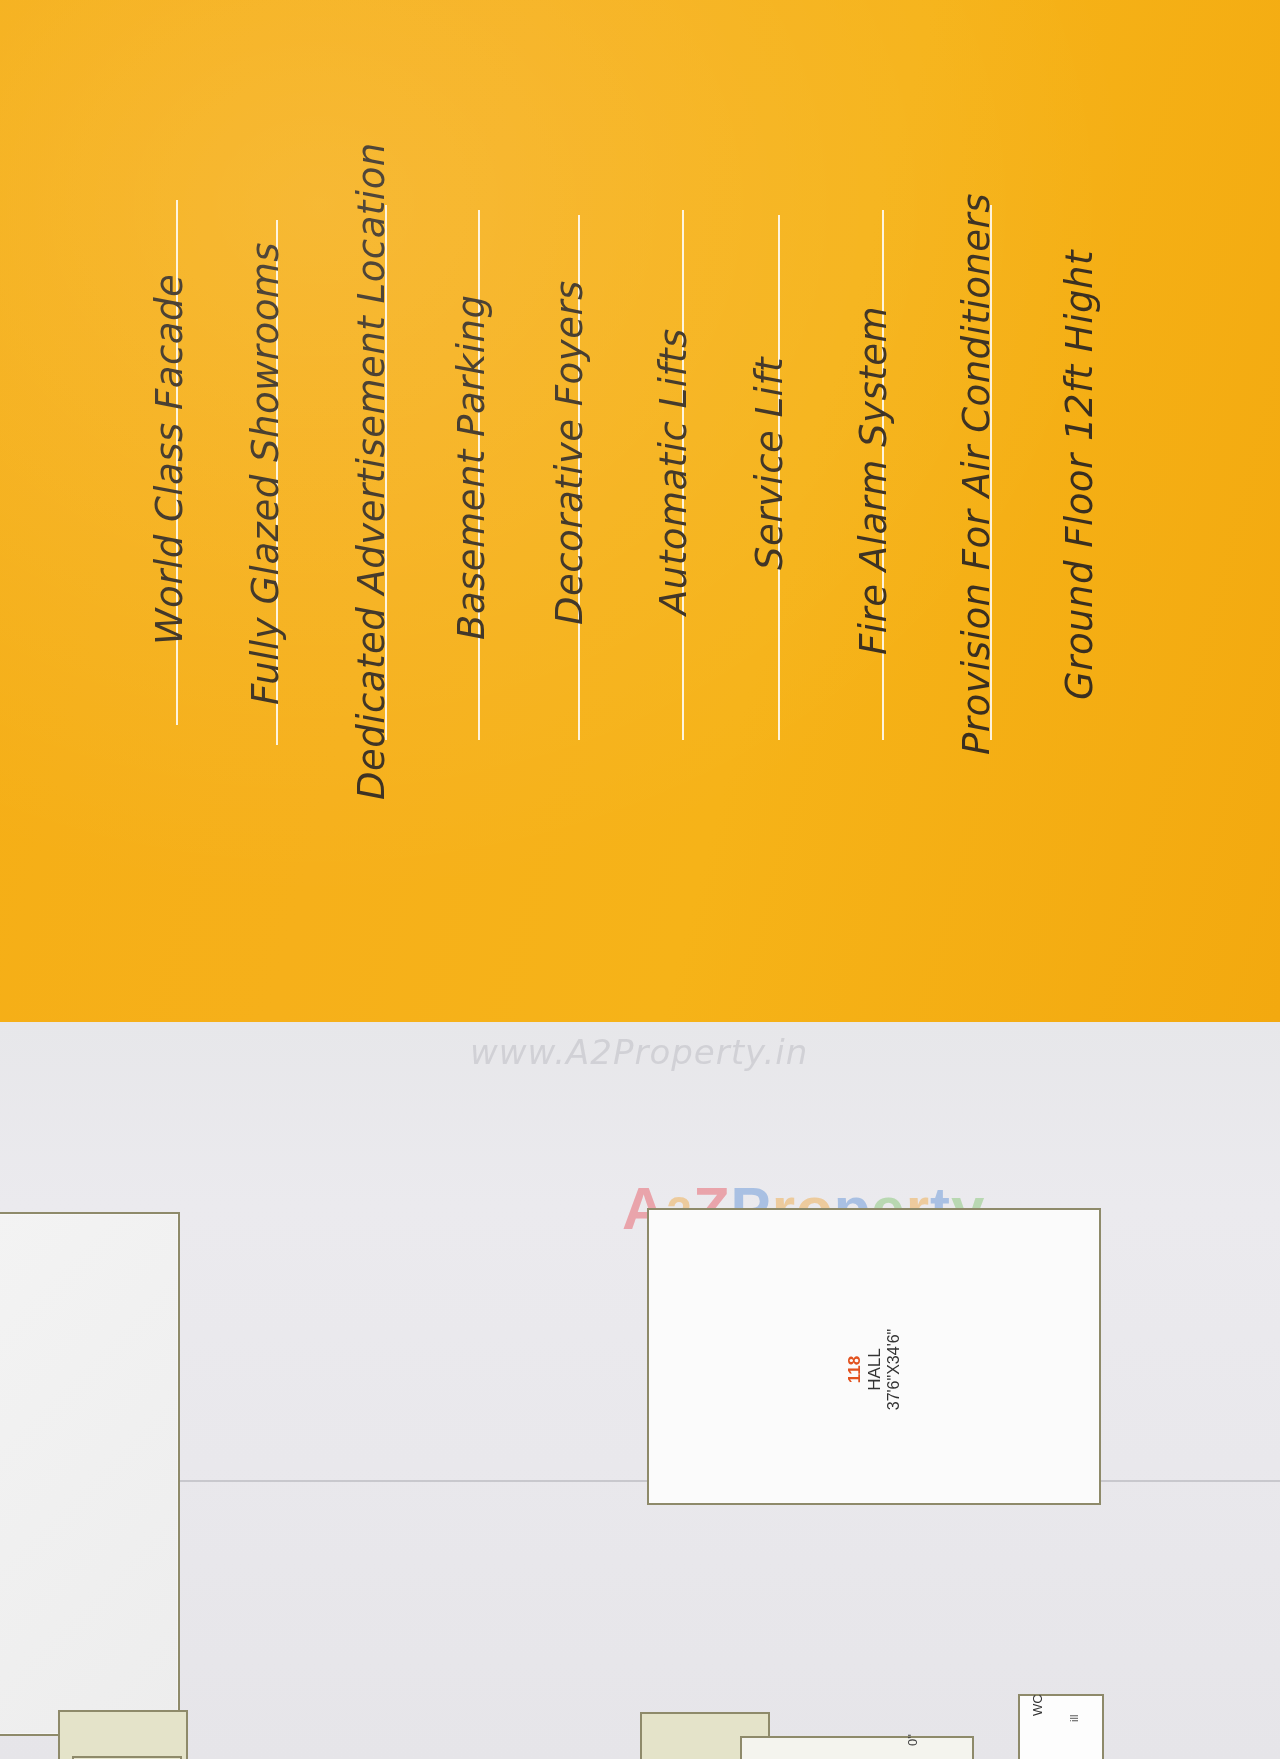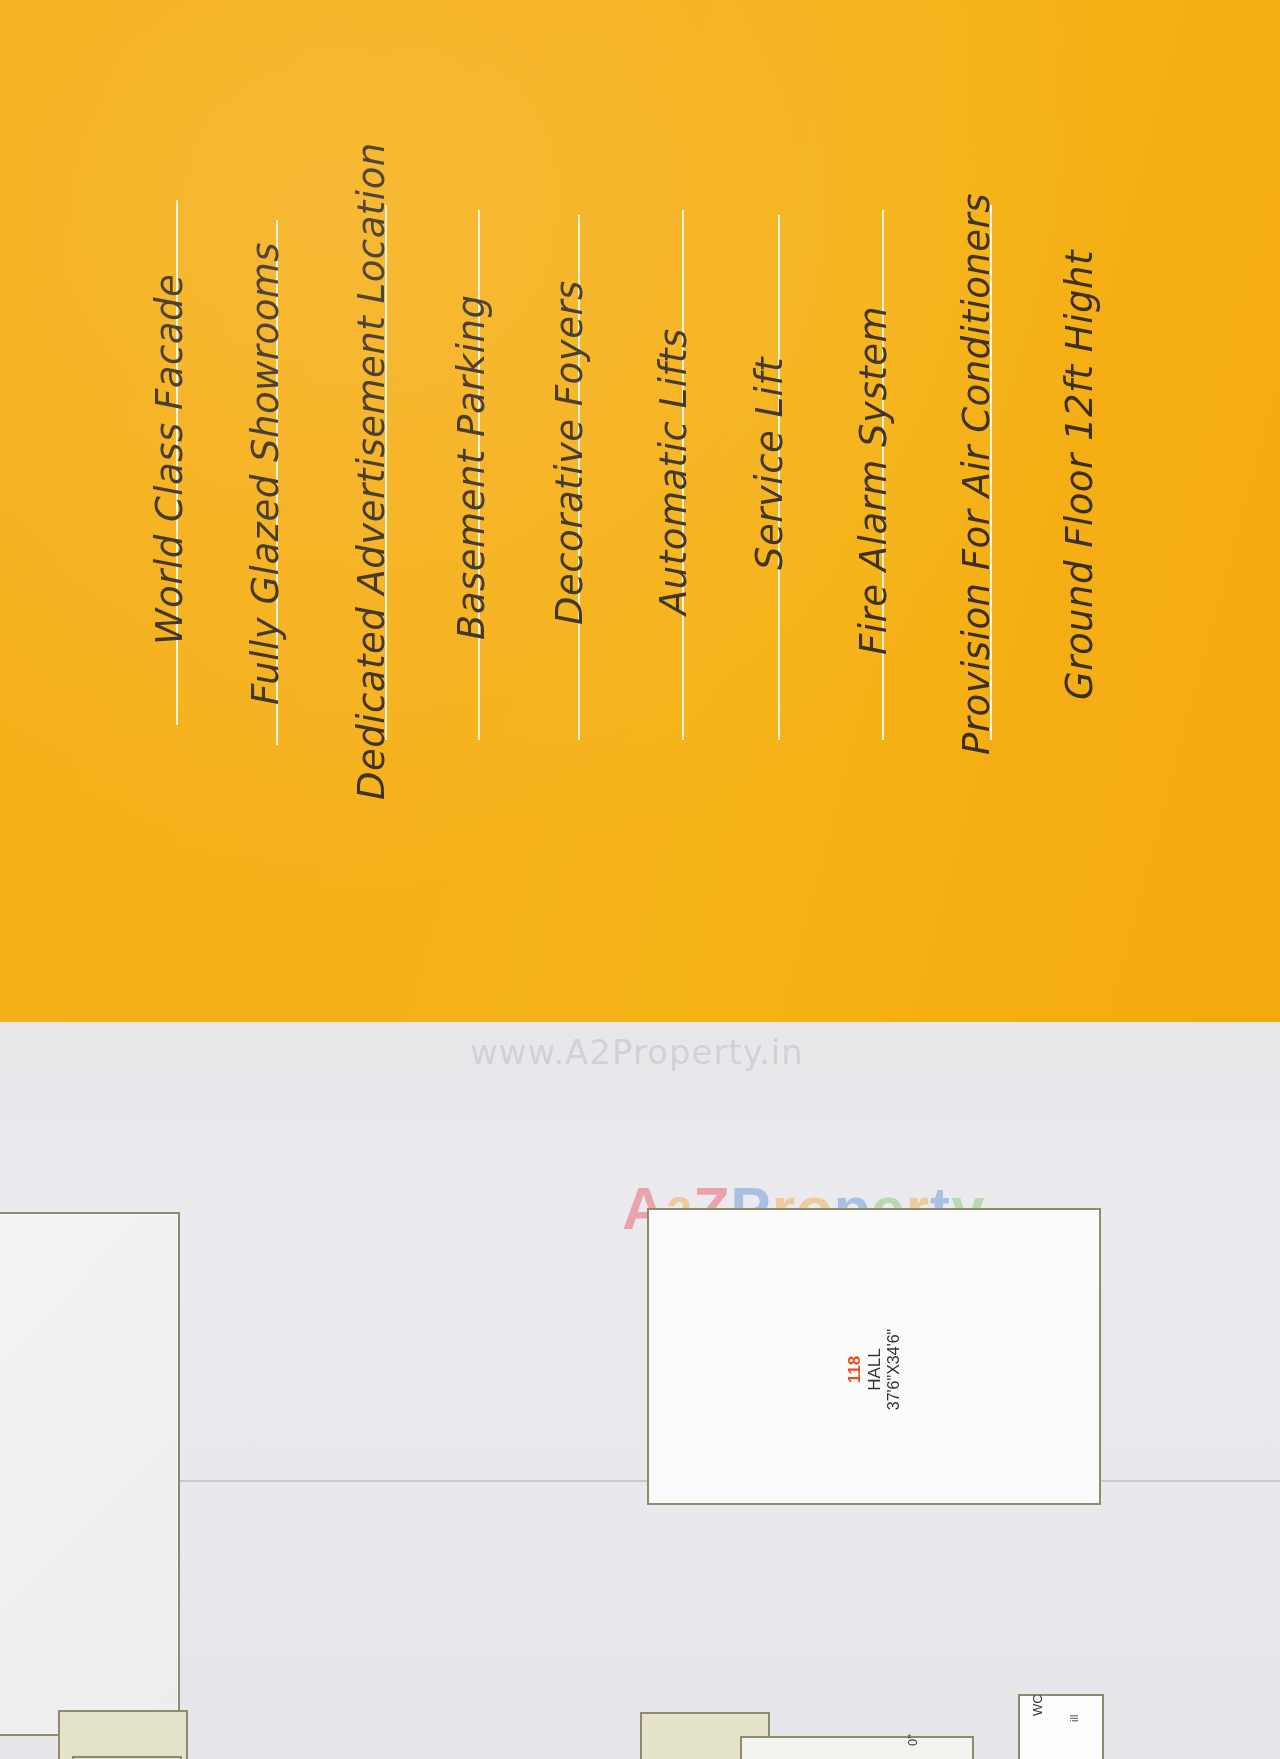--- a/index.html
+++ b/index.html
@@ -72,20 +72,21 @@
     width: 1280px;
     height: 737px;
     background: linear-gradient(180deg, #e7e7ea 0%, #ebeaee 25%, #e9e8ec 60%, #e6e5e9 100%);
     overflow: hidden;
   }
   .plan-watermark-url {
     position: absolute;
     left: 470px;
     top: 10px;
     font-size: 34px;
+    font-style: italic;
     color: rgba(120,120,130,0.20);
     font-family: "DejaVu Sans", sans-serif;
     letter-spacing: 1px;
     white-space: nowrap;
   }
   .brand-watermark {
     position: absolute;
     left: 622px;
     top: 152px;
     font-size: 60px;

